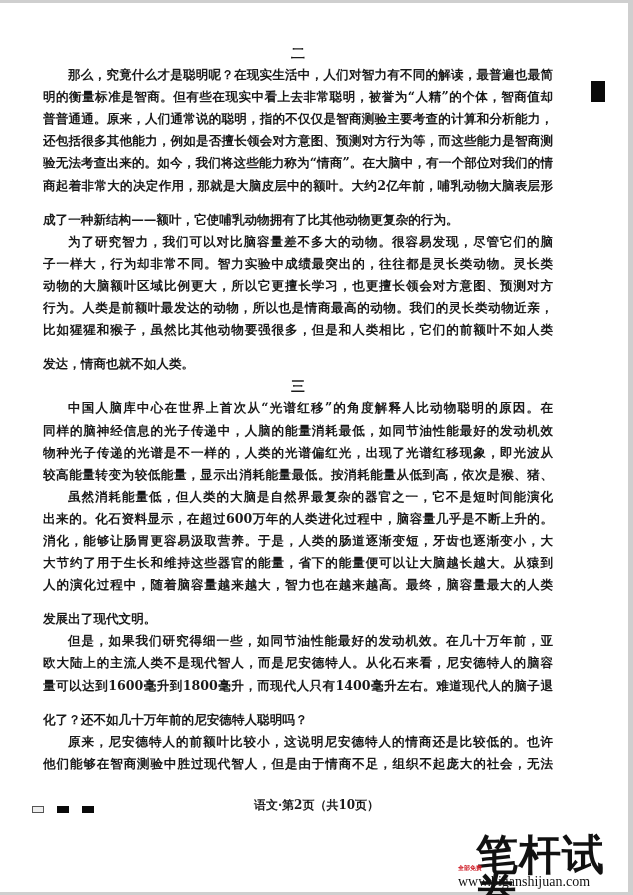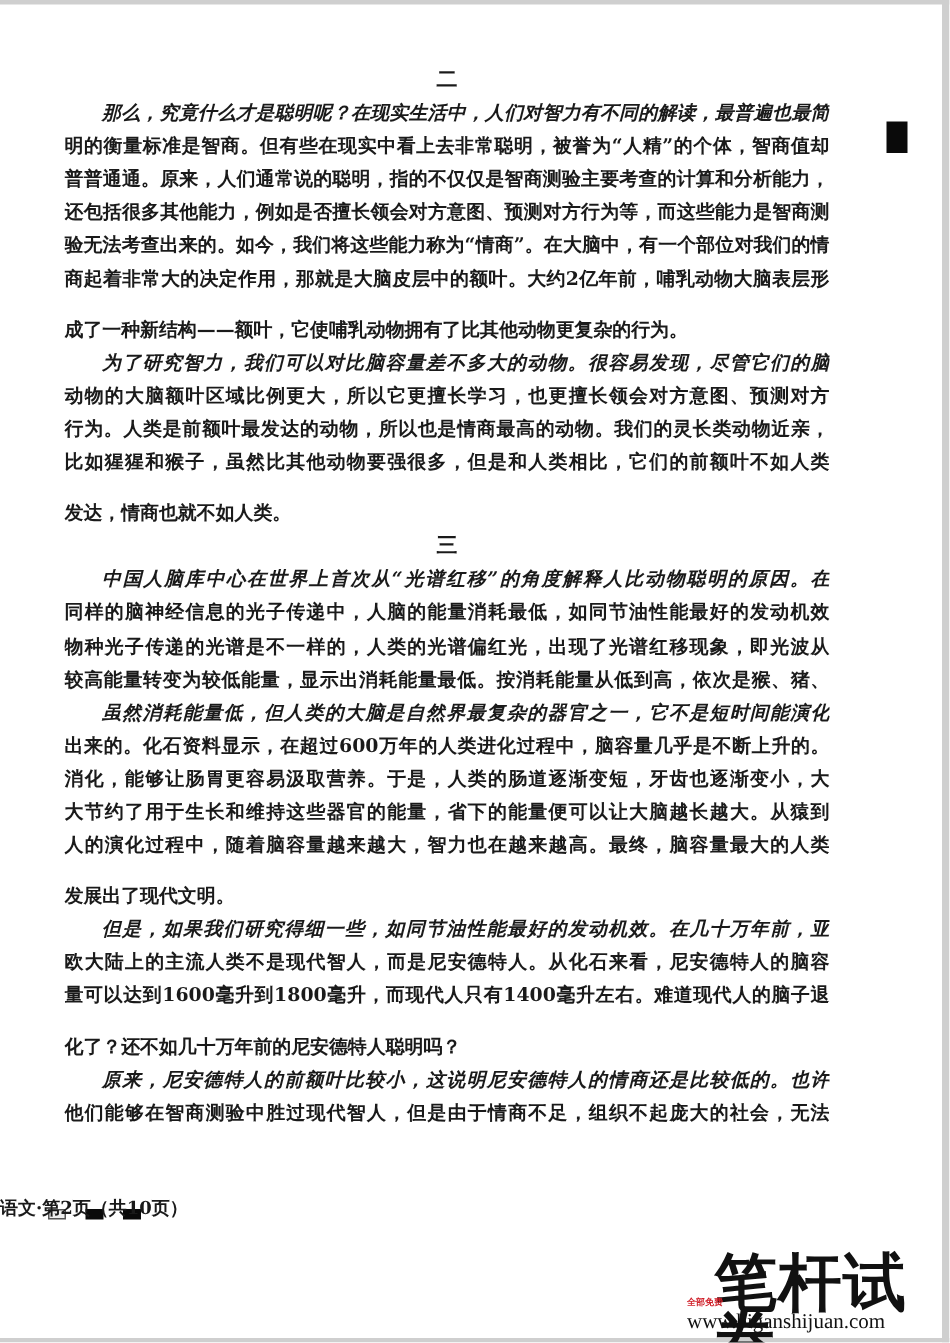--- a/index.html
+++ b/index.html
@@ -5,27 +5,27 @@
   html, body { margin:0; padding:0; }
   body { width:633px; height:895px; background:#ffffff; position:relative; overflow:hidden;
          font-family:"DejaVu Serif","Liberation Serif",serif; color:#1a1a1a; }
   .frame-top { position:absolute; left:0; top:0; width:633px; height:3px; background:#cfcfcf; }
   .frame-right { position:absolute; right:0; top:0; width:5px; height:895px; background:#cfcfcf; }
   .frame-bottom { position:absolute; left:0; bottom:0; width:633px; height:3px; background:#cfcfcf; }
   .page { position:absolute; left:43px; top:42px; width:510px; }
   .row { height:22.1px; line-height:22.1px; font-size:12.6px; white-space:nowrap;
          text-align:justify; text-align-last:justify; overflow:hidden; font-weight:bold; }
   .row.last { text-align-last:left;margin-top:12px; }
-  .row.indent { padding-left:25px;font-style:italic; }
+  .row.indent { padding-left:25px; }
   .heading { text-align:center; text-align-last:center; font-weight:bold; font-size:14px; }
   .mark-right { position:absolute; left:591px; top:81px; width:14px; height:21px; background:#0a0a0a; }
   .foot-mark { position:absolute; top:806px; height:7px; width:12px; }
   .foot-mark.hollow { border:1px solid #555; background:#eee; width:10px; height:5px; }
   .foot-mark.solid { background:#0a0a0a; }
-  .footer { position:absolute; left:0; width:633px; top:797px; text-align:left; font-size:12px; font-weight:bold; }
+  .footer { position:absolute; left:0; width:633px; top:797px; text-align:center; font-size:12px; font-weight:bold; }
   .wm-title { position:absolute; left:476px; top:836px; font-family:"DejaVu Sans","Liberation Sans",sans-serif;
               font-size:42px; color:#111; letter-spacing:1px; font-weight:bold; line-height:38px; }
   .wm-free { position:absolute; left:458px; top:864px; font-size:6px; color:#d0202a; font-family:"DejaVu Sans",sans-serif; font-weight:bold; }
   .wm-url { position:absolute; left:458px; top:874px; font-family:Liberation Serif, serif;
             font-size:14px; color:#111; }
 </style>
 </head>
 <body>
 
 <div class="frame-top"></div>
@@ -42,20 +42,21 @@
     <div class="row">明的衡量标准是智商。但有些在现实中看上去非常聪明，被誉为“人精”的个体，智商值却</div>
     <div class="row">普普通通。原来，人们通常说的聪明，指的不仅仅是智商测验主要考查的计算和分析能力，</div>
     <div class="row">还包括很多其他能力，例如是否擅长领会对方意图、预测对方行为等，而这些能力是智商测</div>
     <div class="row">验无法考查出来的。如今，我们将这些能力称为“情商”。在大脑中，有一个部位对我们的情</div>
     <div class="row">商起着非常大的决定作用，那就是大脑皮层中的额叶。大约2亿年前，哺乳动物大脑表层形</div>
     <div class="row last">成了一种新结构——额叶，它使哺乳动物拥有了比其他动物更复杂的行为。</div>
   </div>
 
   <div>
     <div class="row indent">为了研究智力，我们可以对比脑容量差不多大的动物。很容易发现，尽管它们的脑</div>
+    <div class="row">子一样大，行为却非常不同。智力实验中成绩最突出的，往往都是灵长类动物。灵长类</div>
     <div class="row">动物的大脑额叶区域比例更大，所以它更擅长学习，也更擅长领会对方意图、预测对方</div>
     <div class="row">行为。人类是前额叶最发达的动物，所以也是情商最高的动物。我们的灵长类动物近亲，</div>
     <div class="row">比如猩猩和猴子，虽然比其他动物要强很多，但是和人类相比，它们的前额叶不如人类</div>
     <div class="row last">发达，情商也就不如人类。</div>
   </div>
 
   <div class="row heading">三</div>
 
   <div>
     <div class="row indent">中国人脑库中心在世界上首次从“光谱红移”的角度解释人比动物聪明的原因。在</div>

